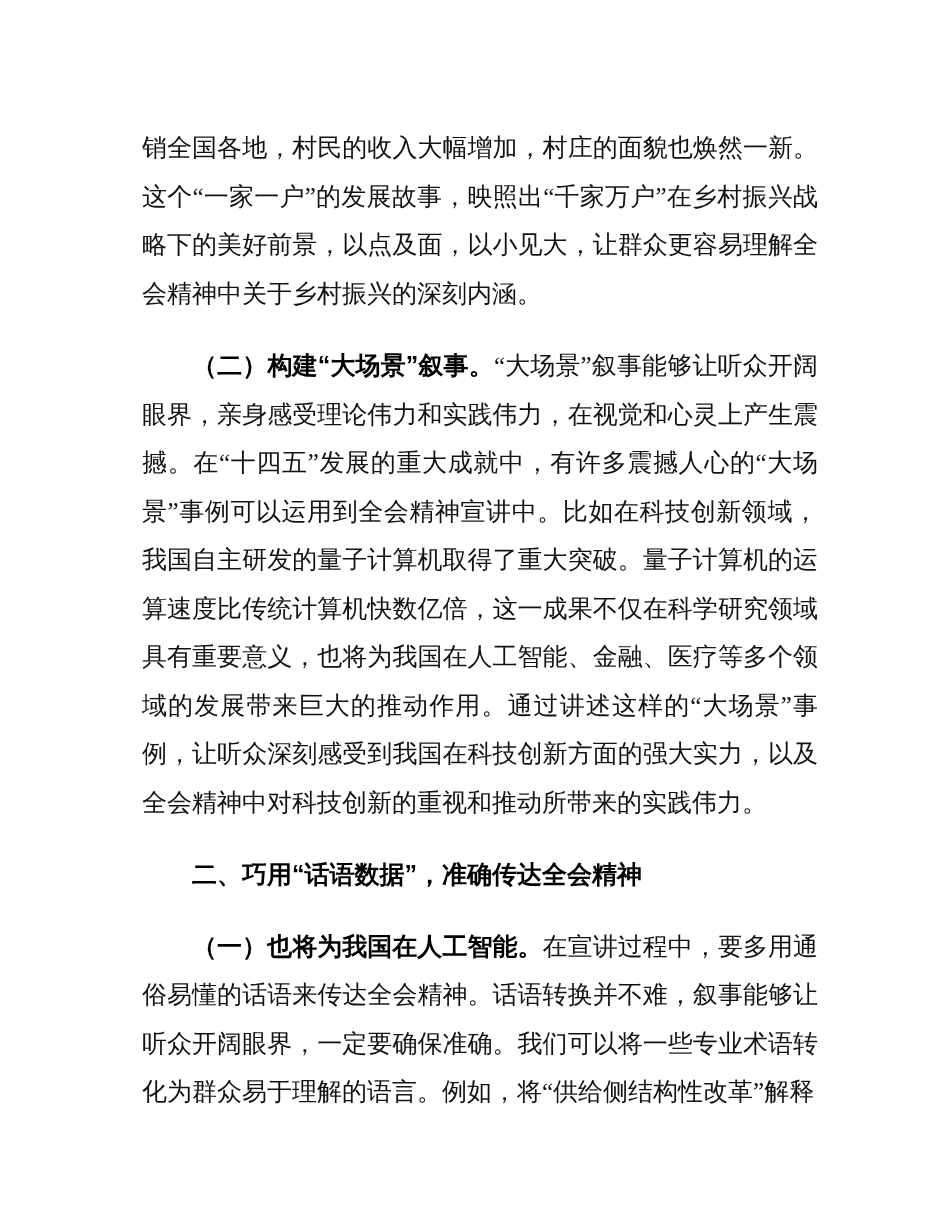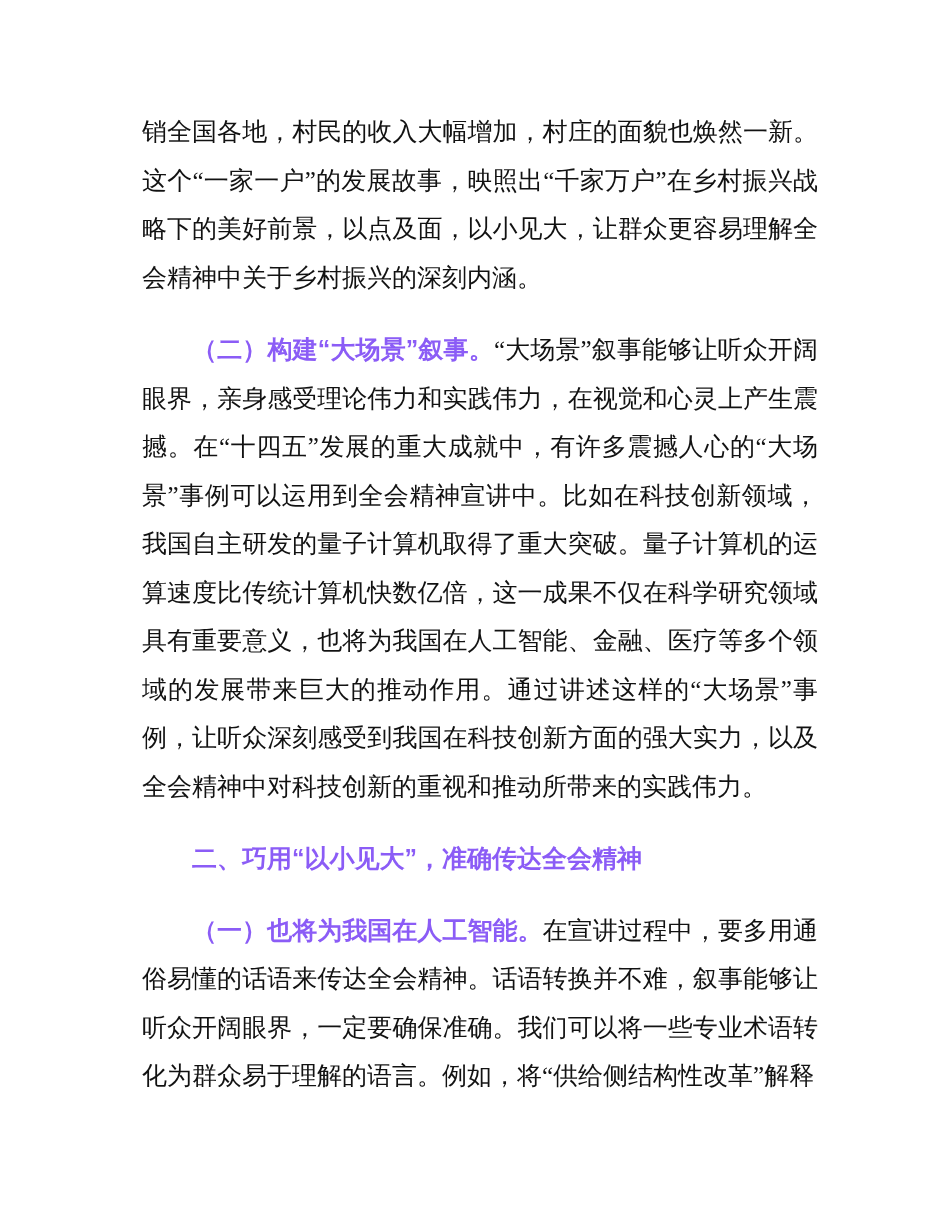--- a/index.html
+++ b/index.html
@@ -10,21 +10,21 @@
   .page {
     position: relative;
     width: 950px;
     height: 1230px;
     background: #ffffff;
     overflow: hidden;
   }
   .content {
     position: absolute;
     left: 142px;
-    top: 108px;
+    top: 124px;
     width: 676px;
     color: #121212;
   }
   .para {
     margin: 0;
     font-family: "Liberation Serif", "DejaVu Serif", serif;
     font-size: 25px;
     line-height: 48.5px;
     text-align: justify;
     letter-spacing: 0;
@@ -33,26 +33,26 @@
   .para + .para {
     margin-top: 23px;
   }
   .indent {
     text-indent: 50px;
   }
   .para strong,
   .heading {
     font-family: "Liberation Sans", "DejaVu Sans", sans-serif;
     font-weight: bold;
-    color: #8b5cf6;
+    color: #000000;
   }
 </style>
 </head>
 <body>
 
 <div class="page">
   <div class="content" id="doc">
       <p class="para"><span>销全国各地，村民的收入大幅增加，村庄的面貌也焕然一新。这个“一家一户”的发展故事，映照出“千家万户”在乡村振兴战略下的美好前景，以点及面，以小见大，让群众更容易理解全会精神中关于乡村振兴的深刻内涵。</span></p>
       <p class="para indent"><strong>（二）构建“大场景”叙事。</strong><span>“大场景”叙事能够让听众开阔眼界，亲身感受理论伟力和实践伟力，在视觉和心灵上产生震撼。在“十四五”发展的重大成就中，有许多震撼人心的“大场景”事例可以运用到全会精神宣讲中。比如在科技创新领域，我国自主研发的量子计算机取得了重大突破。量子计算机的运算速度比传统计算机快数亿倍，这一成果不仅在科学研究领域具有重要意义，也将为我国在人工智能、金融、医疗等多个领域的发展带来巨大的推动作用。通过讲述这样的“大场景”事例，让听众深刻感受到我国在科技创新方面的强大实力，以及全会精神中对科技创新的重视和推动所带来的实践伟力。</span></p>
-      <p class="para heading indent"><strong>二、巧用“以小见大”，准确传达全会精神</strong></p>
+      <p class="para heading indent"><strong>二、巧用“话语数据”，准确传达全会精神</strong></p>
       <p class="para indent"><strong>（一）也将为我国在人工智能。</strong><span>在宣讲过程中，要多用通俗易懂的话语来传达全会精神。话语转换并不难，叙事能够让听众开阔眼界，一定要确保准确。我们可以将一些专业术语转化为群众易于理解的语言。例如，将“供给侧结构性改革”解释</span></p>
     </div>
 </div>
 
 </body></html>

